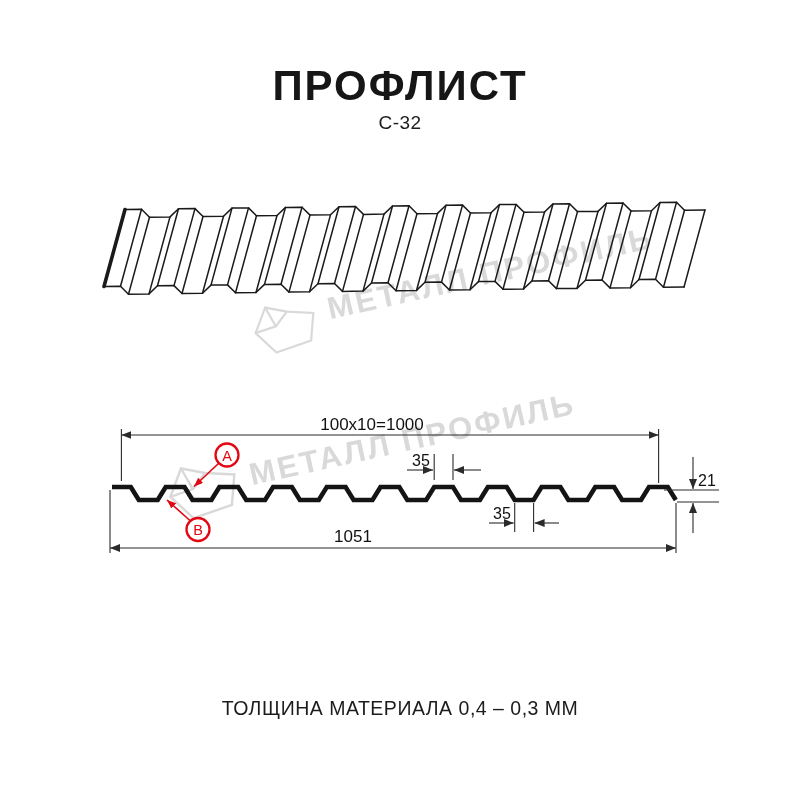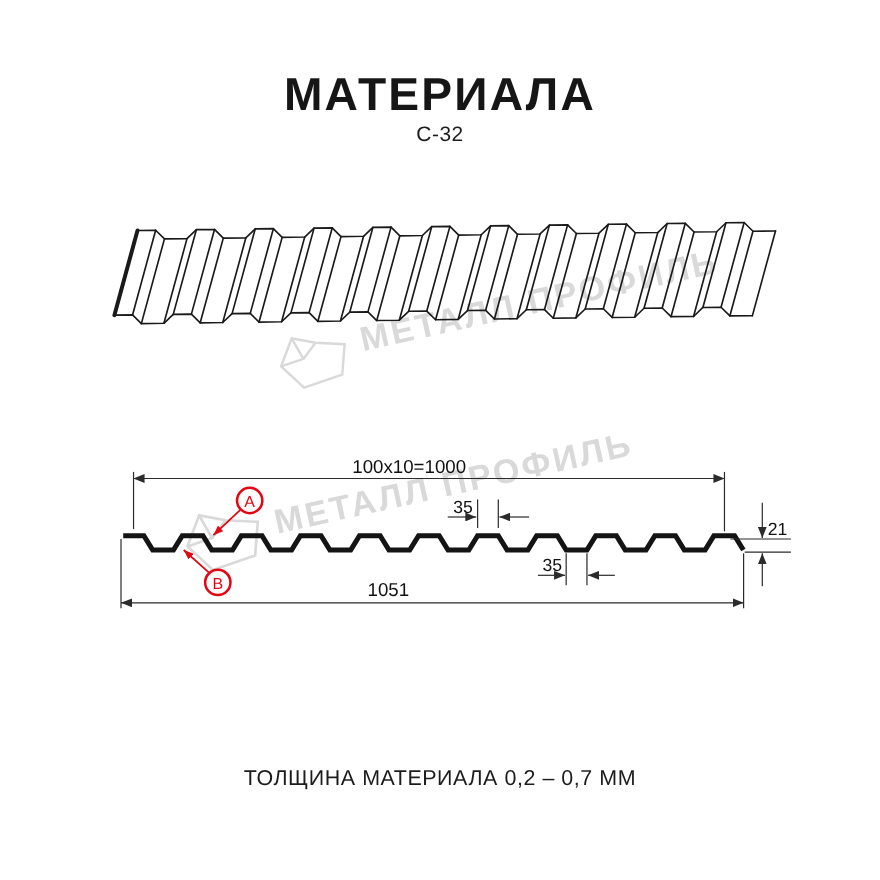--- a/index.html
+++ b/index.html
@@ -28,21 +28,21 @@
   .red-ln{stroke:#e30613;stroke-width:1.6;fill:none;}
   .red-circle{stroke:#e30613;stroke-width:2.3;fill:none;}
   .red-text{font:500 14.5px "Liberation Sans",sans-serif;fill:#e30613;}
   .wm-stroke{stroke:#d9d9d9;stroke-width:2.2;fill:none;stroke-linejoin:miter;}
 </style>
 </head>
 <body>
 
 <div class="canvas">
 
-  <div class="title">МАТЕРИАЛА</div>
+  <div class="title">ПРОФЛИСТ</div>
   <div class="subtitle">С-32</div>
 
   <svg class="wm-logo one" width="66" height="56" viewBox="0 0 66 56">
     <path class="wm-stroke" d="M16 6 L3 30 L21 52 L57 45 L63 18 L37 13 Z"></path>
     <path class="wm-stroke" d="M16 6 L24 26 L3 30 M24 26 L37 13"></path>
   </svg>
   <div class="wm-text one">МЕТАЛЛ ПРОФИЛЬ</div>
 
   <svg class="wm-logo two" width="74" height="62" viewBox="0 0 66 56">
     <path class="wm-stroke" d="M16 6 L3 30 L21 52 L57 45 L63 18 L37 13 Z"></path>
@@ -158,14 +158,14 @@
       <text class="red-text" x="227" y="460.5" text-anchor="middle">A</text>
     </g>
 
     <g>
       <line class="red-ln" x1="190.5" y1="521" x2="167" y2="500" marker-end="url(#redArrow)"></line>
       <circle class="red-circle" cx="198" cy="529.5" r="11.5"></circle>
       <text class="red-text" x="198" y="535" text-anchor="middle">B</text>
     </g>
   </svg>
 
-  <div class="footer">ТОЛЩИНА МАТЕРИАЛА 0,2 – 0,7 ММ</div>
+  <div class="footer">ТОЛЩИНА МАТЕРИАЛА 0,4 – 0,3 ММ</div>
 </div>
 
 </body></html>

